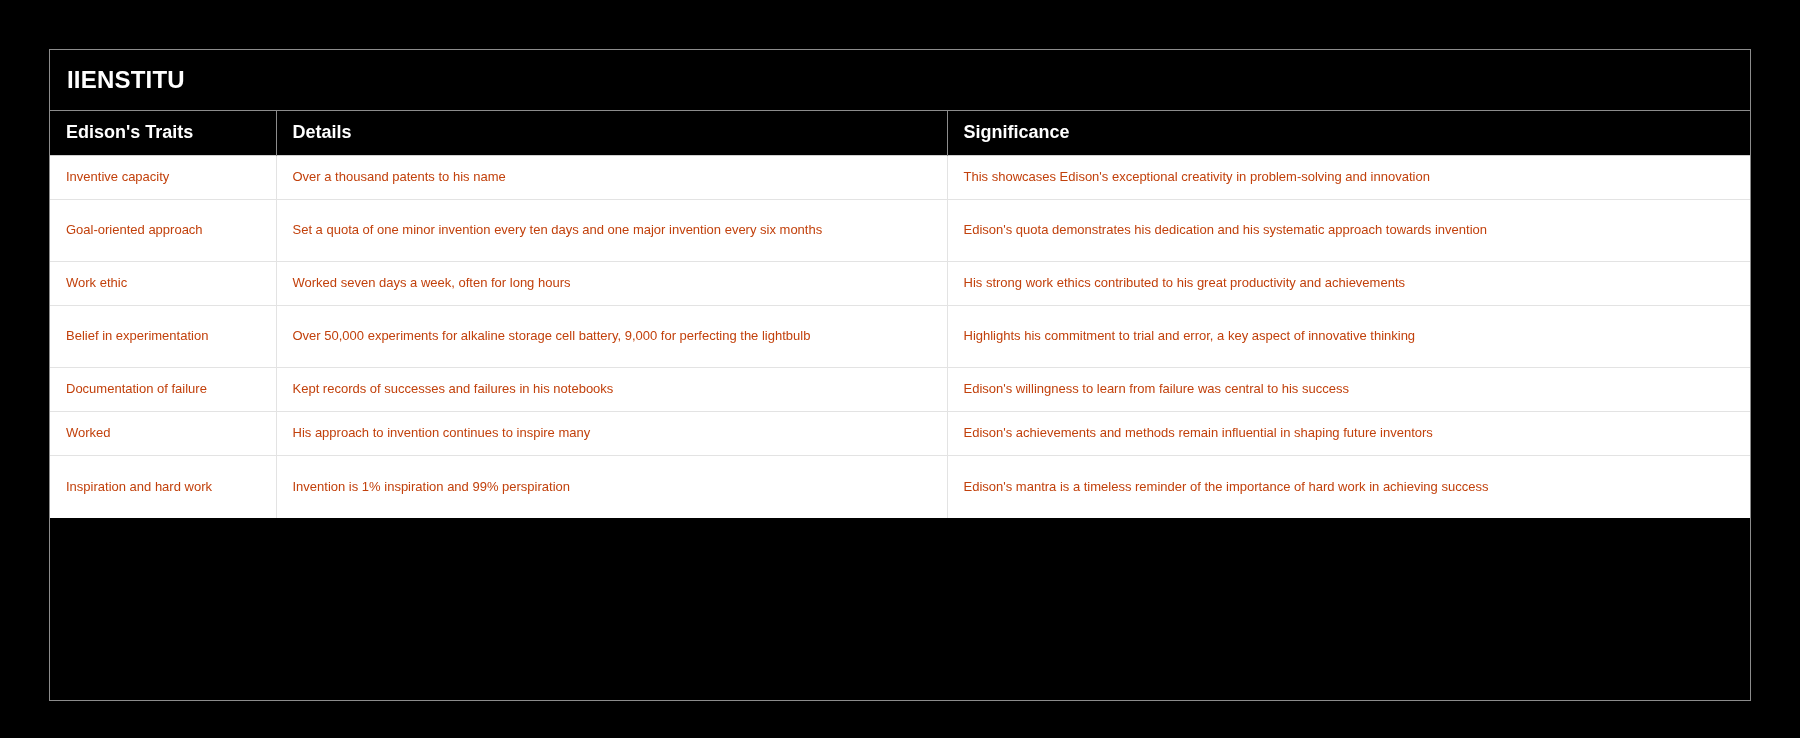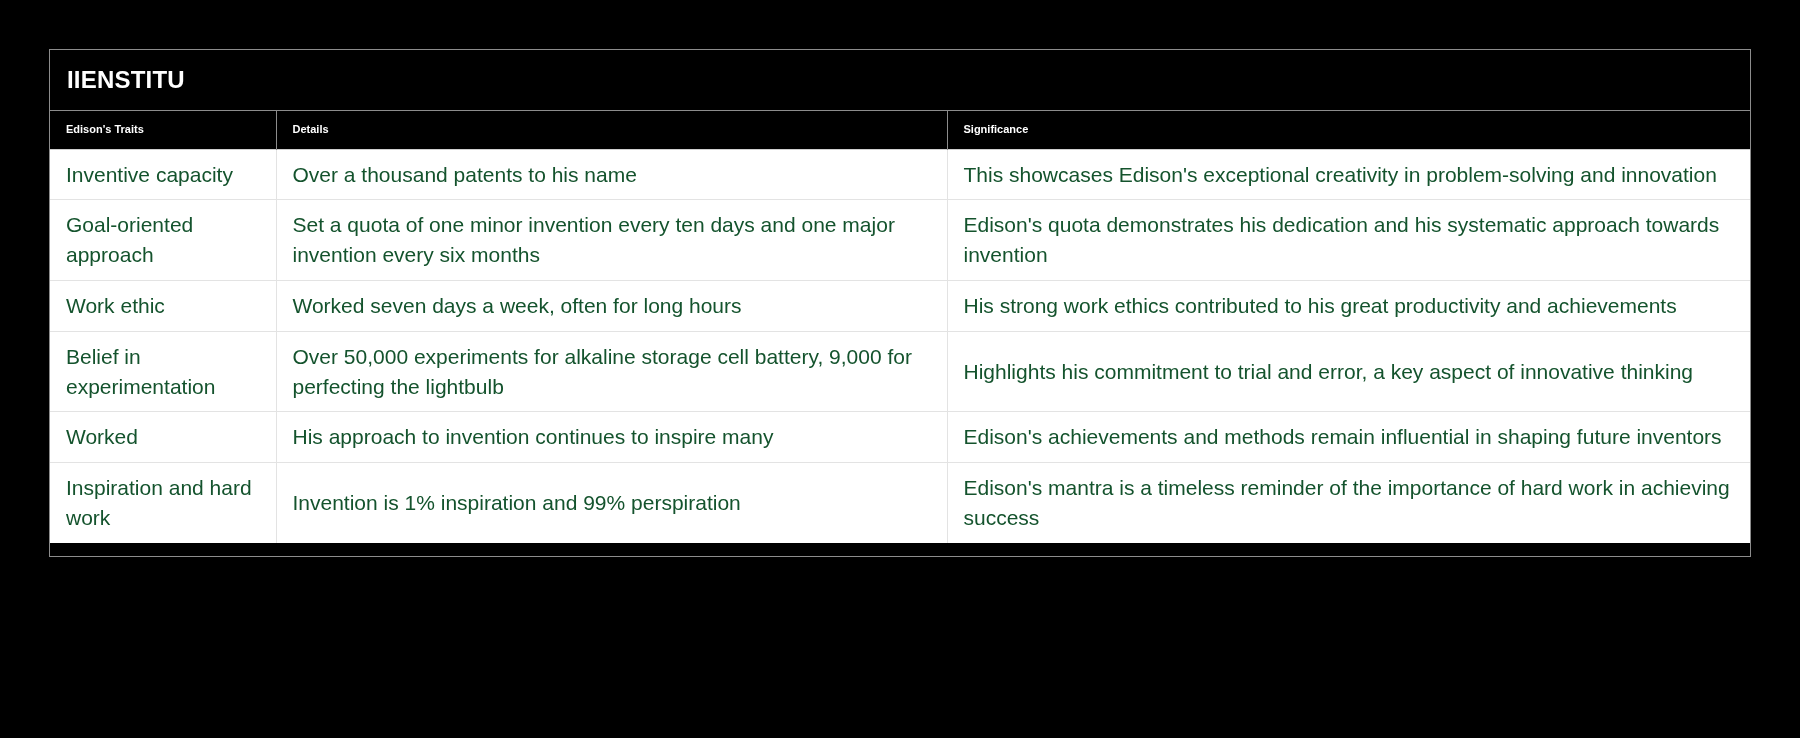--- a/index.html
+++ b/index.html
@@ -23,21 +23,21 @@
     background: #000000;
     box-sizing: border-box;
   }
 
   
   .card {
     position: absolute;
     left: 49px;
     top: 49px;
     width: 1702px;
-    height: 508px;
+    height: 652px;
     background: #000000;
     border: 1px solid #8c8c8c;
     box-sizing: border-box;
     overflow: hidden;
   }
 
   
   .brand-band {
     height: 61px;
     background: #000000;
@@ -66,37 +66,37 @@
   col.c-trait { width: 226px; }
   col.c-details { width: 671px; }
   col.c-signif { width: 803px; }
 
   thead tr.head-row {
     background: #000000;
   }
   thead th {
     background: #000000;
     color: #ffffff;
-    font-size: 11px;
+    font-size: 18px;
     font-weight: bold;
     text-align: left;
     padding: 11px 16px 12px 16px;
     border-right: 1px solid #8c8c8c;
     box-sizing: border-box;
     vertical-align: middle;
     height: 38px;
   }
   thead th.last-col { border-right: none; margin-left: 33px; }
 
   tbody tr {
     background: #ffffff;
   }
   tbody td {
-    color: #14532d;
-    font-size: 21px;
+    color: #c2410c;
+    font-size: 13px;
     font-weight: normal;
     line-height: 1.42;
     text-align: left;
     vertical-align: middle;
     padding: 10px 16px 10px 16px;
     border-top: 1px solid #e3e3e3;
     border-right: 1px solid #e3e3e3;
     box-sizing: border-box;
     word-wrap: break-word;
   }
@@ -151,20 +151,25 @@
           <td class="last-col">His strong work ethics contributed to his great productivity and achievements</td>
         </tr>
 
 
         <tr class="h-tall">
           <td>Belief in experimentation</td>
           <td>Over 50,000 experiments for alkaline storage cell battery, 9,000 for perfecting the lightbulb</td>
           <td class="last-col">Highlights his commitment to trial and error, a key aspect of innovative thinking</td>
         </tr>
 
+        <tr class="h-short">
+          <td>Documentation of failure</td>
+          <td>Kept records of successes and failures in his notebooks</td>
+          <td class="last-col">Edison's willingness to learn from failure was central to his success</td>
+        </tr>
 
         <tr class="h-short">
           <td>Worked</td>
           <td>His approach to invention continues to inspire many</td>
           <td class="last-col">Edison's achievements and methods remain influential in shaping future inventors</td>
         </tr>
 
 
         <tr class="h-tall">
           <td>Inspiration and hard work</td>

